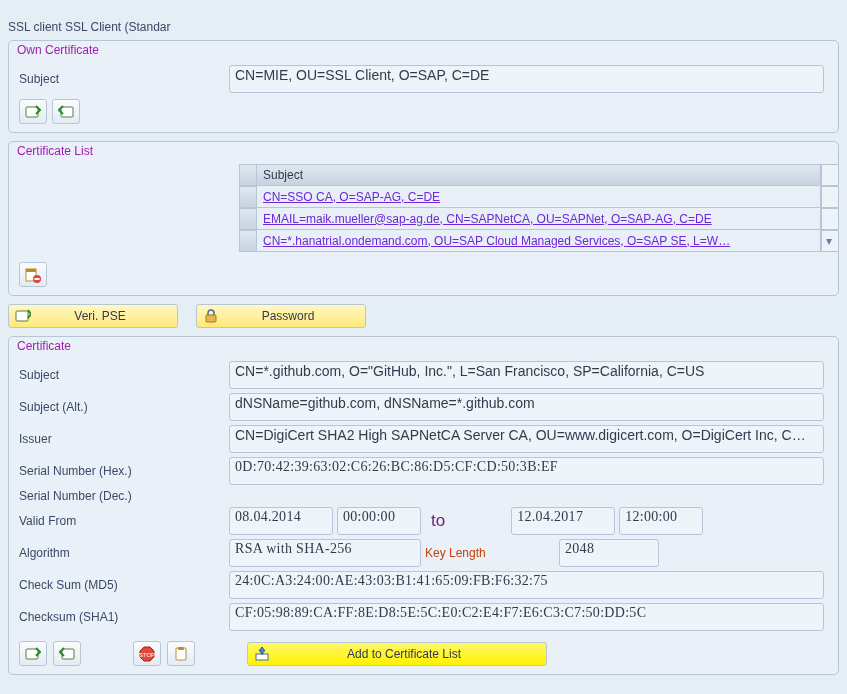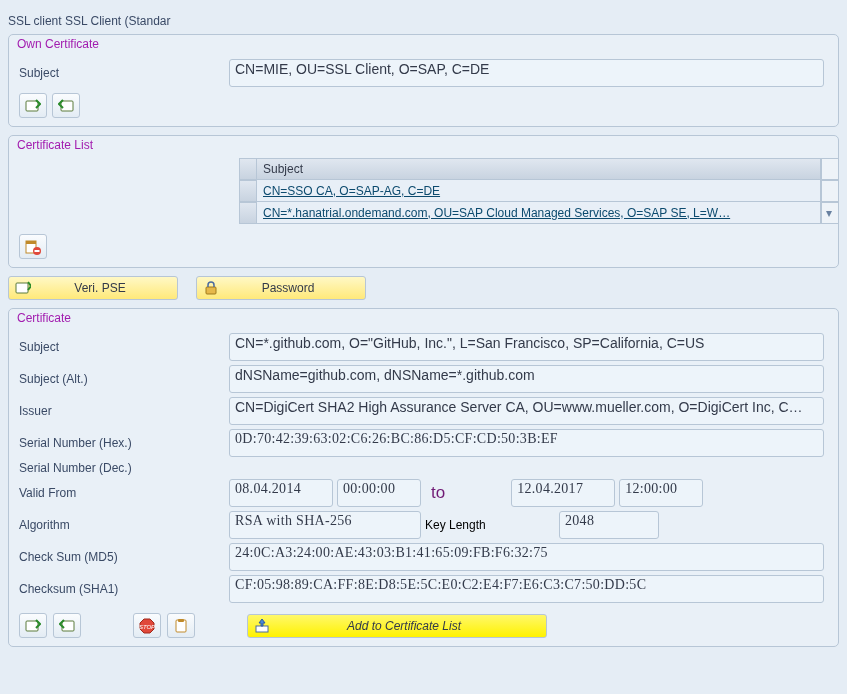--- a/index.html
+++ b/index.html
@@ -7,21 +7,21 @@
     margin: 0; padding: 0;
     font-family: Arial, Helvetica, sans-serif;
     font-size: 12px;
     background: #e5edf5;
     color: #333a4a;
   }
   .root {
     width: 847px;
     height: 694px;
     background: #e5edf5;
-    padding: 12px 4px;
+    padding: 18px 4px;
     position: relative;
   }
   .title-row {
     font-size: 12px;
     color: #3a4a66;
     padding: 2px 4px 4px 4px;
   }
   .group {
     background: #e9f0f7;
     border: 1px solid #b7c6d6;
@@ -145,43 +145,42 @@
     color: #6880a0;
     font-size: 10px;
     cursor: pointer;
   }
   .cert-list td.subj {
     background: #e8eff7;
     border: 1px solid #b7c6d6;
     border-left: none;
     border-top: none;
     padding-left: 6px;
-    color: #0c4a6e;
+    color: #6d28d9;
     text-decoration: underline;
     overflow: hidden;
     max-width: 540px;
   }
   .toolbar-row {
     margin: 0 4px 8px 4px;
     display: flex;
     gap: 14px;
   }
   .action-row {
     display: flex;
     align-items: center;
     padding: 8px 10px 0 10px;
     gap: 4px;
-    font-style: italic;
   }
   .gap { width: 42px; }
   svg { display:block; }
   .to-lbl { padding: 0 6px; font-size:17px; color:#701a75; }
   .short { flex: 0 0 auto; width: 104px; }
   .short2 { flex: 0 0 auto; width: 84px; }
-  .shortlbl { width: 90px; font-size:12px; color:#000000; }
+  .shortlbl { width: 90px; font-size:12px; color:#c2410c; }
   .detail-form .form-row { padding: 2px 10px; }
 </style>
 </head>
 <body>
 
 <div class="root">
 
   <div class="title-row">SSL client SSL Client (Standar</div>
 
   <div class="group">
@@ -216,20 +215,25 @@
           <th class="subj">Subject</th>
           <th class="scroll-h"></th>
         </tr>
         <tr>
           <td class="handle"></td>
           <td class="subj">CN=SSO CA, O=SAP-AG, C=DE</td>
           <td class="scroll-col"></td>
         </tr>
         <tr>
           <td class="handle"></td>
+          <td class="subj">EMAIL=maik.mueller@sap-ag.de, CN=SAPNetCA, OU=SAPNet, O=SAP-AG, C=DE</td>
+          <td class="scroll-col"></td>
+        </tr>
+        <tr>
+          <td class="handle"></td>
           <td class="subj">CN=*.hanatrial.ondemand.com, OU=SAP Cloud Managed Services, O=SAP SE, L=W…</td>
           <td class="scroll-col">▾</td>
         </tr>
       </tbody>
         </table>
     </div>
     <div class="btn-row">
       <span class="icon-btn">
         <svg width="16" height="16">
             <rect x="1" y="2" width="10" height="12" fill="#fff" stroke="#c08a2a"></rect>
@@ -268,21 +272,21 @@
     <div class="form-row">
       <div class="lbl">Subject</div>
       <div class="txt-field">CN=*.github.com, O="GitHub, Inc.", L=San Francisco, SP=California, C=US</div>
     </div>
     <div class="form-row">
       <div class="lbl">Subject (Alt.)</div>
       <div class="txt-field">dNSName=github.com, dNSName=*.github.com</div>
     </div>
     <div class="form-row">
       <div class="lbl">Issuer</div>
-      <div class="txt-field">CN=DigiCert SHA2 High Assurance Server CA, OU=www.mueller.com, O=DigiCert Inc, C…</div>
+      <div class="txt-field">CN=DigiCert SHA2 High SAPNetCA Server CA, OU=www.digicert.com, O=DigiCert Inc, C…</div>
     </div>
     <div class="form-row">
       <div class="lbl">Serial Number (Hex.)</div>
       <div class="txt-field mono">0D:70:42:39:63:02:C6:26:BC:86:D5:CF:CD:50:3B:EF</div>
     </div>
     <div class="form-row">
       <div class="lbl">Serial Number (Dec.)</div>
     </div>
     <div class="form-row">
       <div class="lbl">Valid From</div>

